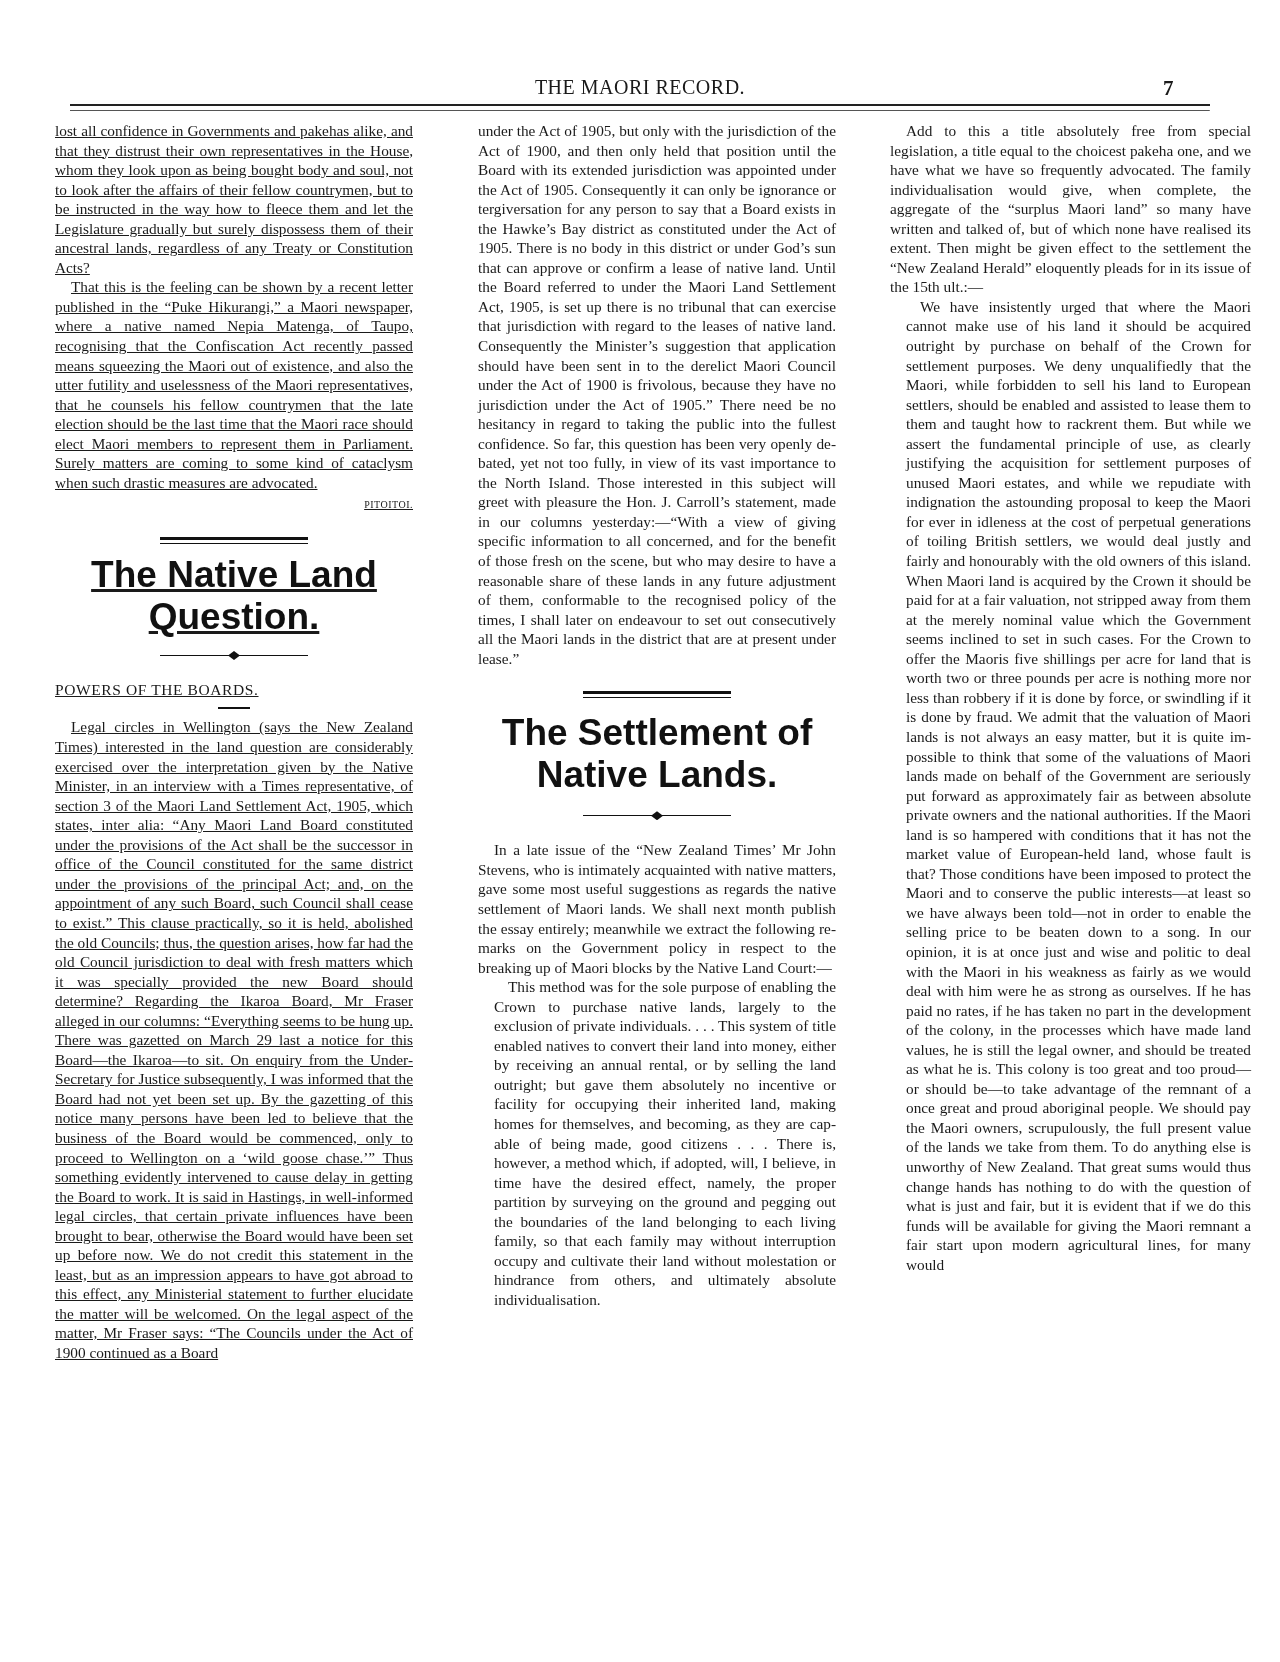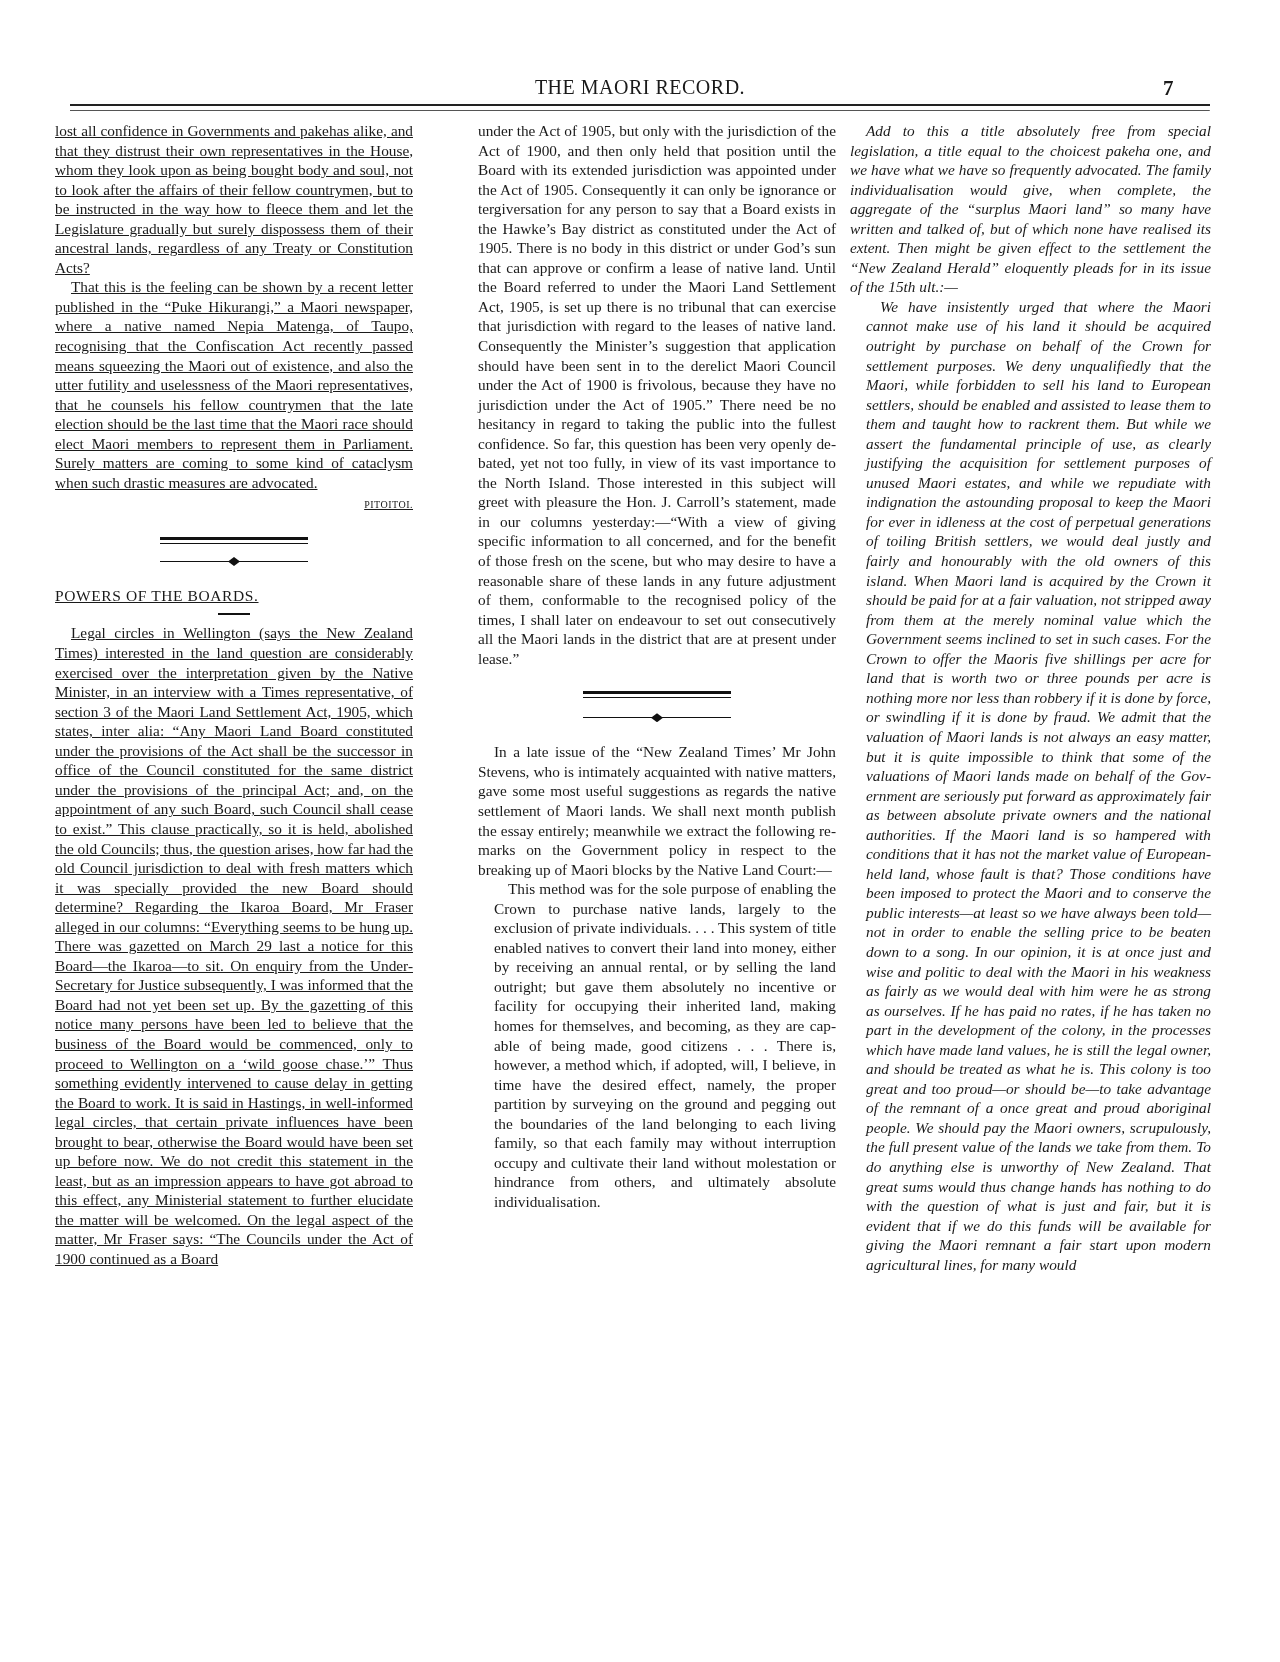--- a/index.html
+++ b/index.html
@@ -10,21 +10,21 @@
          font-size: 20px; letter-spacing: 0.5px; }
   .page-num { position: absolute; top: 76px; left: 1163px; font-size: 21px; font-weight: bold; }
   .rule1 { position: absolute; top: 104px; left: 70px; width: 1140px; height: 0;
          border-top: 2px solid #222; }
   .rule2 { position: absolute; top: 110px; left: 70px; width: 1140px; height: 0;
          border-top: 1px solid #555; border-radius: 0 0 8px 0; }
   .col { position: absolute; top: 121px; font-size: 15.3px; line-height: 19.55px;
          text-align: justify; hyphens: manual; }
   .col1 { left: 55px; width: 358px; text-decoration: underline; }
   .col2 { left: 478px; width: 358px; }
-  .col3 { left: 850px; width: 361px; font-style: italic; }
+  .col3 { left: 890px; width: 361px; }
   .col p { margin: 0; text-indent: 16px; }
   .col p.noindent { text-indent: 0; }
   .sig { text-align: right; margin: 3px 0 0 0; font-size: 10px; letter-spacing: 0.5px; }
   .double-rule { margin: 22px auto 0 auto; width: 148px; }
   .double-rule .a { border-top: 3px solid #111; }
   .double-rule .b { border-top: 1px solid #111; margin-top: 3px; }
   .headline { font-family: "Liberation Sans", "DejaVu Sans", sans-serif; font-weight: bold;
          font-size: 37px; line-height: 42px; text-align: center; margin: 10px 0 0 0; color: #111; }
   .diamond-rule { position: relative; margin: 14px auto 0 auto; width: 148px; height: 8px; }
   .diamond-rule .line { position: absolute; top: 3px; left: 0; width: 148px; border-top: 1.5px solid #111; }
@@ -50,36 +50,38 @@
 
   <div class="col col1">
     <p class="noindent">lost all confidence in Governments and pakehas alike, and that they distrust their own represen­tatives in the House, whom they look upon as being bought body and soul, not to look after the affairs of their fellow countrymen, but to be instructed in the way how to fleece them and let the Legislature gradually but surely dispossess them of their ancestral lands, regardless of any Treaty or Constitution Acts?</p>
     <p>That this is the feeling can be shown by a recent letter published in the “Puke Hikurangi,” a Maori newspaper, where a native named Nepia Matenga, of Taupo, recognising that the Con­fiscation Act recently passed means squeezing the Maori out of existence, and also the utter futility and uselessness of the Maori representa­tives, that he counsels his fellow countrymen that the late election should be the last time that the Maori race should elect Maori members to represent them in Parliament. Surely matters are coming to some kind of cataclysm when such drastic measures are advocated.</p>
     <div class="sig">PITOITOI.</div>
 
     <div class="double-rule">
       <div class="a"></div>
         <div class="b"></div>
     </div>
+    <div class="headline">The Native Land Question.</div>
     <div class="diamond-rule">
       <div class="line"></div>
         <div class="dia"></div>
     </div>
     <div class="subhead">POWERS OF THE BOARDS.</div>
     <div class="short-rule"></div>
     <p>Legal circles in Wellington (says the New Zealand Times) interested in the land question are considerably exercised over the interpreta­tion given by the Native Minister, in an inter­view with a Times representative, of section 3 of the Maori Land Settlement Act, 1905, which states, inter alia: “Any Maori Land Board con­stituted under the provisions of the Act shall be the successor in office of the Council constituted for the same district under the provisions of the principal Act; and, on the appointment of any such Board, such Council shall cease to exist.” This clause practically, so it is held, abolished the old Councils; thus, the question arises, how far had the old Council jurisdiction to deal with fresh matters which it was specially provided the new Board should determine? Re­garding the Ikaroa Board, Mr Fraser alleged in our columns: “Everything seems to be hung up. There was gazetted on March 29 last a notice for this Board—the Ikaroa—to sit. On en­quiry from the Under-Secretary for Justice sub­sequently, I was informed that the Board had not yet been set up. By the gazetting of this notice many persons have been led to believe that the business of the Board would be com­menced, only to proceed to Wellington on a ‘wild goose chase.’” Thus something evidently in­tervened to cause delay in getting the Board to work. It is said in Hastings, in well-informed legal circles, that certain private influences have been brought to bear, otherwise the Board would have been set up before now. We do not credit this statement in the least, but as an impression appears to have got abroad to this effect, any Ministerial statement to further elucidate the matter will be welcomed. On the legal aspect of the matter, Mr Fraser says: “The Councils under the Act of 1900 continued as a Board</p>
   </div>
 
   <div class="col col2">
     <p class="noindent">under the Act of 1905, but only with the juris­diction of the Act of 1900, and then only held that position until the Board with its extended jurisdiction was appointed under the Act of 1905. Consequently it can only be ignorance or tergiversation for any person to say that a Board exists in the Hawke’s Bay district as consti­tuted under the Act of 1905. There is no body in this district or under God’s sun that can approve or confirm a lease of native land. Until the Board referred to under the Maori Land Settlement Act, 1905, is set up there is no tri­bunal that can exercise that jurisdiction with regard to the leases of native land. Consequent­ly the Minister’s suggestion that application should have been sent in to the derelict Maori Council under the Act of 1900 is frivolous, be­cause they have no jurisdiction under the Act of 1905.” There need be no hesitancy in regard to taking the public into the fullest confidence. So far, this question has been very openly de­bated, yet not too fully, in view of its vast importance to the North Island. Those in­terested in this subject will greet with pleasure the Hon. J. Carroll’s statement, made in our columns yesterday:—“With a view of giving specific information to all concerned, and for the benefit of those fresh on the scene, but who may desire to have a reasonable share of these lands in any future adjustment of them, conformable to the recognised policy of the times, I shall later on endeavour to set out consecutively all the Maori lands in the district that are at pre­sent under lease.”</p>
 
     <div class="double-rule">
       <div class="a"></div>
         <div class="b"></div>
     </div>
+    <div class="headline">The Settlement of Native Lands.</div>
     <div class="diamond-rule">
       <div class="line"></div>
         <div class="dia"></div>
     </div>
     <p>In a late issue of the “New Zealand Times’ Mr John Stevens, who is intimately acquainted with native matters, gave some most useful sugges­tions as regards the native settlement of Maori lands. We shall next month publish the essay entirely; meanwhile we extract the following re­marks on the Government policy in respect to the breaking up of Maori blocks by the Native Land Court:—</p>
     <div class="quote">
       <p>This method was for the sole purpose of enabling the Crown to purchase native lands, largely to the exclusion of private indivi­duals. . . . This system of title enabled natives to convert their land into money, either by receiving an annual rental, or by selling the land outright; but gave them absolutely no incentive or facility for occupy­ing their inherited land, making homes for themselves, and becoming, as they are cap­able of being made, good citizens . . . There is, however, a method which, if adopt­ed, will, I believe, in time have the desired effect, namely, the proper partition by sur­veying on the ground and pegging out the boundaries of the land belonging to each living family, so that each family may with­out interruption occupy and cultivate their land without molestation or hindrance from others, and ultimately absolute individualisa­tion.</p>
     </div>
   </div>
 

